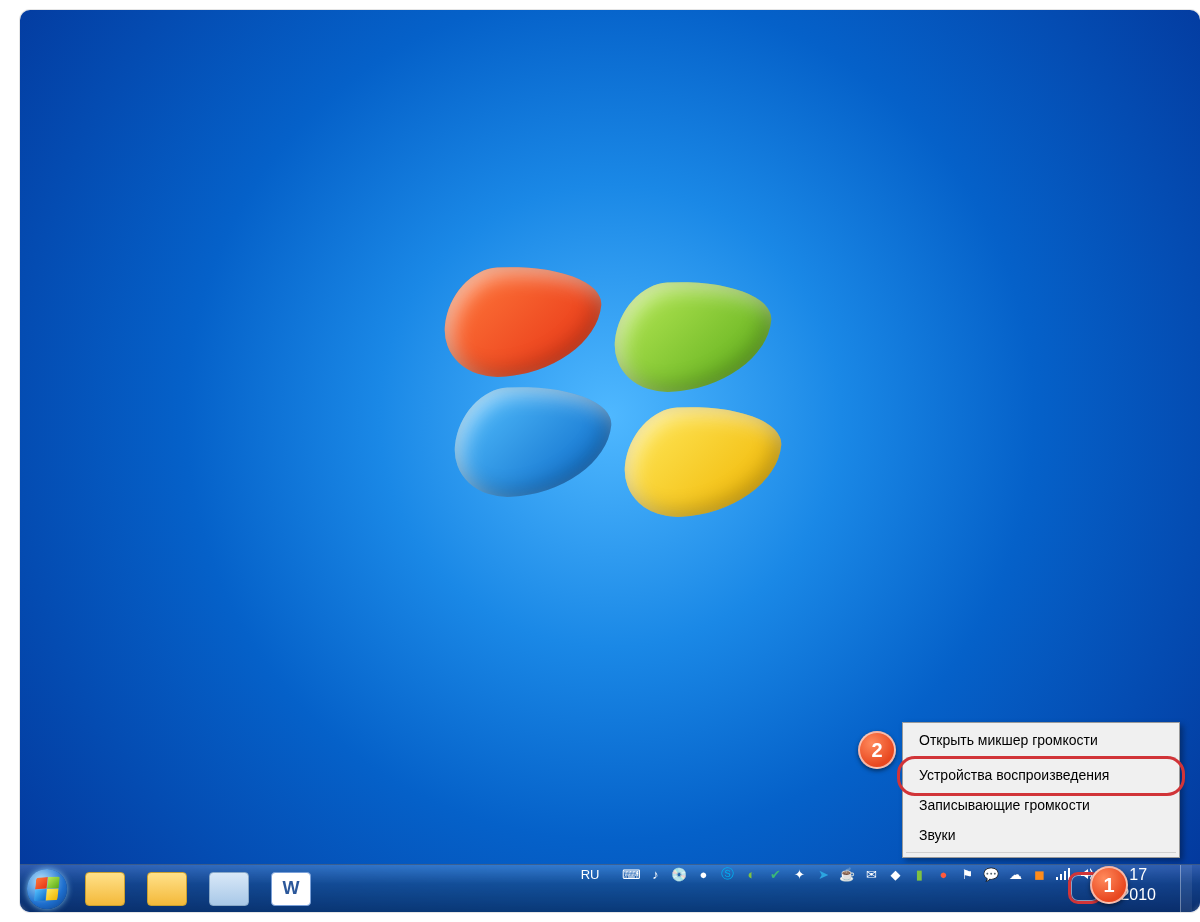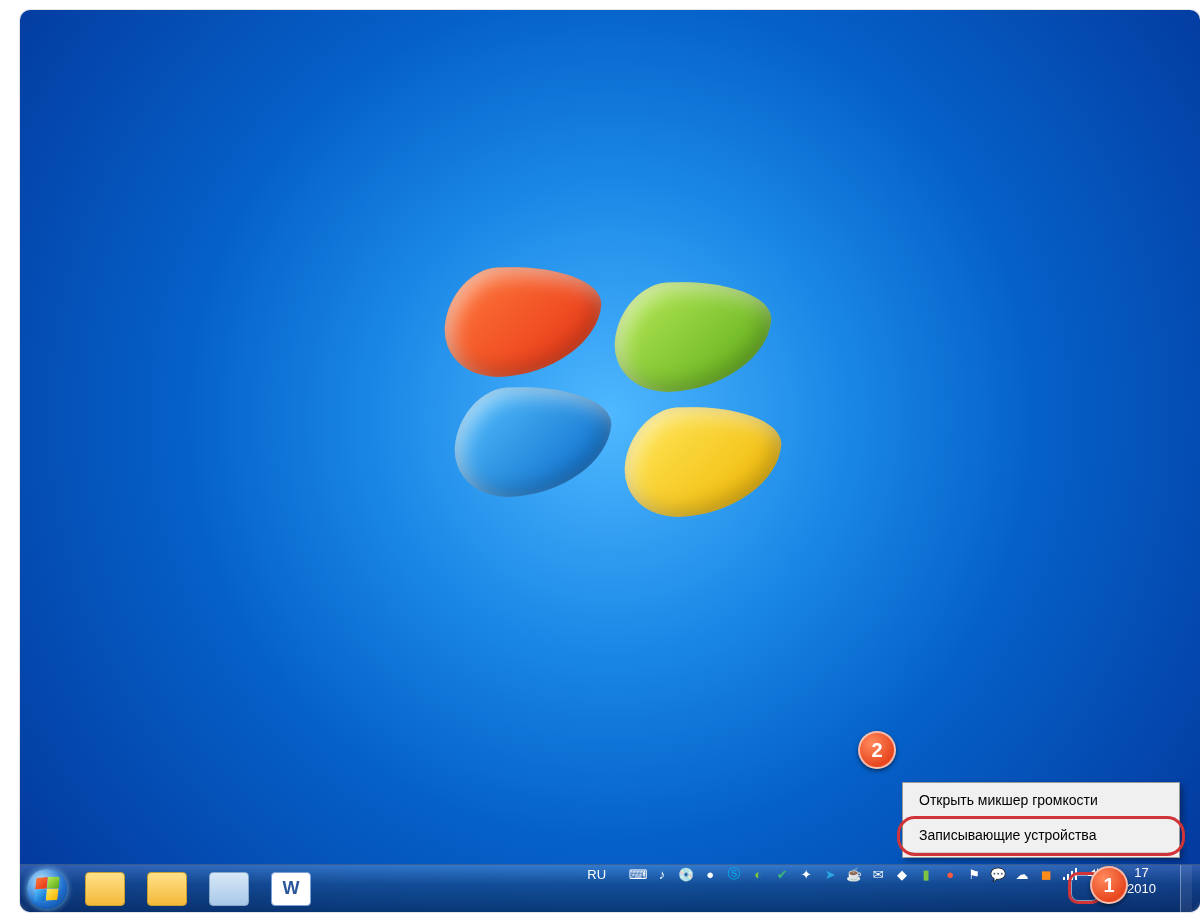--- a/index.html
+++ b/index.html
@@ -144,21 +144,21 @@
   border-radius: 10px;
   pointer-events: none;
   width: 34px;
   height: 32px;
   bottom: 8px;
   right: 98px;
   box-shadow: 0 0 0 1px rgba(255,255,255,0.5) inset;
 }
 .clock {
   color: #fff;
-  font-size: 13px;
+  font-size: 16px;
   line-height: 1.25;
   text-align: center;
   padding: 0 6px;
 }
 .showdesk {
   width: 12px;
   height: 48px;
   border-left: 1px solid rgba(255,255,255,0.35);
   background: rgba(255,255,255,0.08);
 }
@@ -224,21 +224,23 @@
       <div class="petal p-r"></div>
       <div class="petal p-g"></div>
       <div class="petal p-b"></div>
       <div class="petal p-y"></div>
     </div>
   </div>
 
   <div class="context-menu">
     <div class="menu-item">Открыть микшер громкости</div>
     <div class="menu-sep"></div>
-    <div class="menu-item">Записывающие устройства</div>
+    <div class="menu-item">Устройства воспроизведения</div>
+    <div class="menu-item">Записывающие громкости</div>
+    <div class="menu-item">Звуки</div>
     <div class="menu-sep"></div>
     <div class="menu-highlight"></div>
   </div>
 
   <div class="taskbar">
     <div class="start">
       <div class="orb"></div>
     </div>
     <div class="pins">
       <div class="pin">

